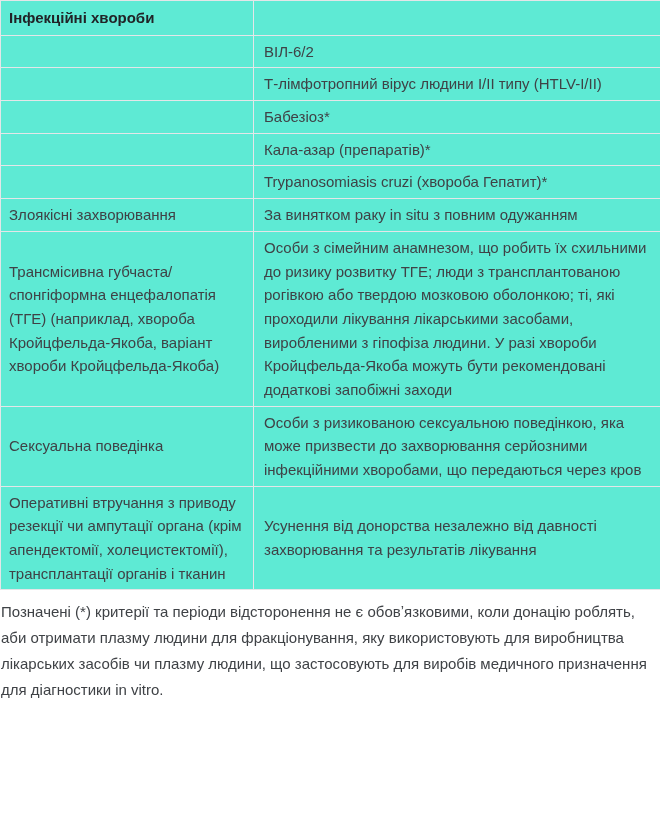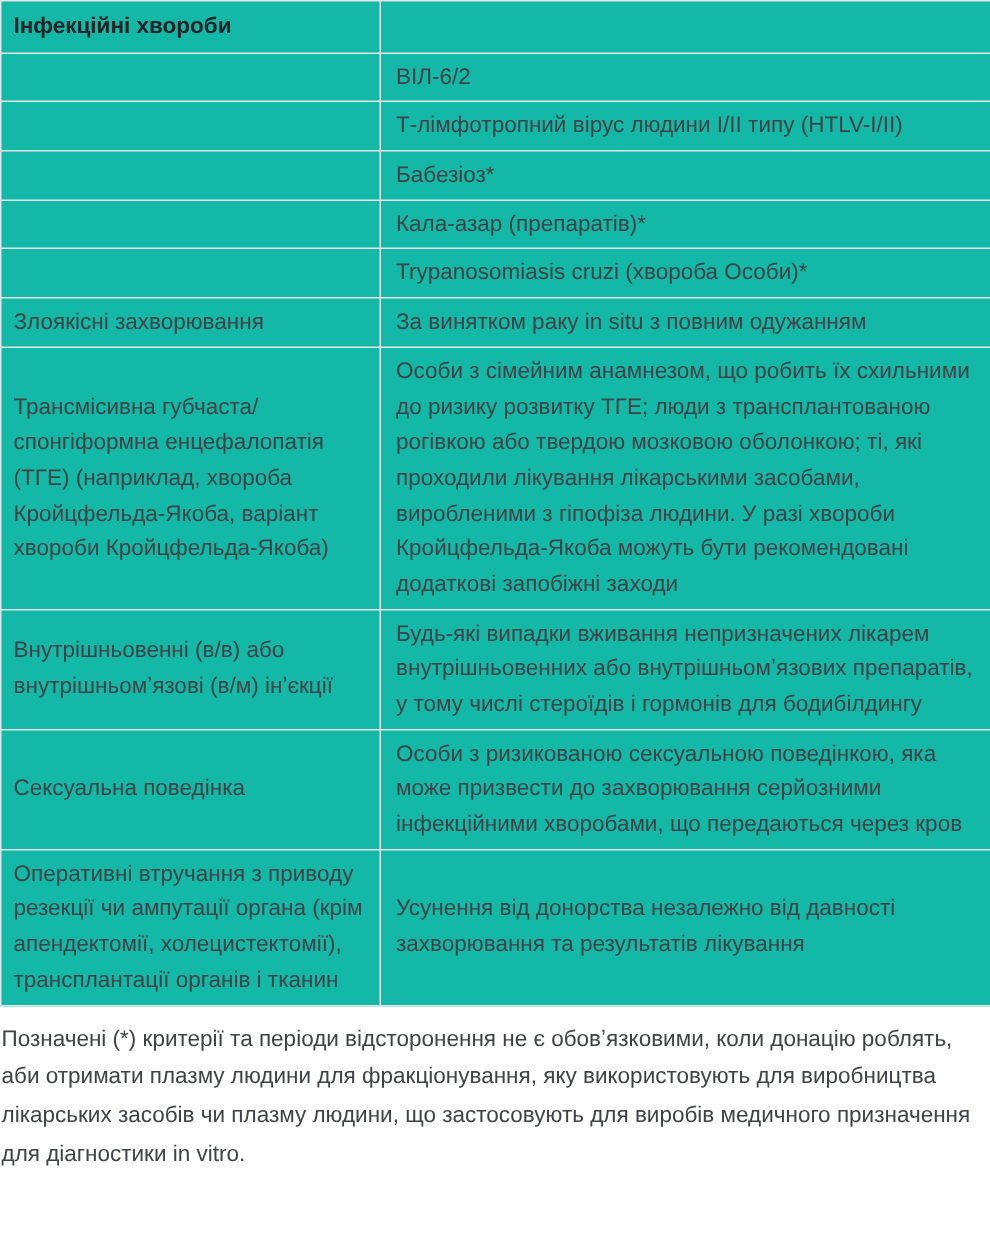--- a/index.html
+++ b/index.html
@@ -15,21 +15,21 @@
     -webkit-font-smoothing: antialiased;
   }
   .page {
     width: 660px;
     box-sizing: border-box;
   }
   table.criteria-table {
     width: 660px;
     border-collapse: collapse;
     table-layout: fixed;
-    background: #14b8a6;
+    background: #5eead4;
   }
   table.criteria-table col.c1 { width: 253px; }
   table.criteria-table col.c2 { width: 407px; }
   table.criteria-table th,
   table.criteria-table td {
     border: 1px solid #e4e6e8;
     padding: 4px 10px 4px 8px;
     vertical-align: middle;
     text-align: left;
     line-height: 1.58;
@@ -79,33 +79,29 @@
       <tr>
         <td class="crit"></td>
         <td class="desc">Бабезіоз*</td>
       </tr>
       <tr>
         <td class="crit"></td>
         <td class="desc">Кала-азар (препаратів)*</td>
       </tr>
       <tr>
         <td class="crit"></td>
-        <td class="desc">Trypanosomiasis cruzi (хвороба Особи)*</td>
+        <td class="desc">Trypanosomiasis cruzi (хвороба Гепатит)*</td>
       </tr>
       <tr>
         <td class="crit">Злоякісні захворювання</td>
         <td class="desc">За винятком раку in situ з повним одужанням</td>
       </tr>
       <tr>
         <td class="crit">Трансмісивна губчаста/ спонгіформна енцефалопатія (ТГЕ) (наприклад, хвороба Кройцфельда-Якоба, варіант хвороби Кройцфельда-Якоба)</td>
         <td class="desc">Особи з сімейним анамнезом, що робить їх схильними до ризику розвитку ТГЕ; люди з трансплантованою рогівкою або твердою мозковою оболонкою; ті, які проходили лікування лікарськими засобами, виробленими з гіпофіза людини. У разі хвороби Кройцфельда-Якоба можуть бути рекомендовані додаткові запобіжні заходи</td>
-      </tr>
-      <tr>
-        <td class="crit">Внутрішньовенні (в/в) або внутрішньомʼязові (в/м) інʼєкції</td>
-        <td class="desc">Будь-які випадки вживання непризначених лікарем внутрішньовенних або внутрішньомʼязових препаратів, у тому числі стероїдів і гормонів для бодибілдингу</td>
       </tr>
       <tr>
         <td class="crit">Сексуальна поведінка</td>
         <td class="desc">Особи з ризикованою сексуальною поведінкою, яка може призвести до захворювання серйозними інфекційними хворобами, що передаються через кров</td>
       </tr>
       <tr>
         <td class="crit">Оперативні втручання з приводу резекції чи ампутації органа (крім апендектомії, холецистектомії), трансплантації органів і тканин</td>
         <td class="desc">Усунення від донорства незалежно від давності захворювання та результатів лікування</td>
       </tr>
     </tbody>

